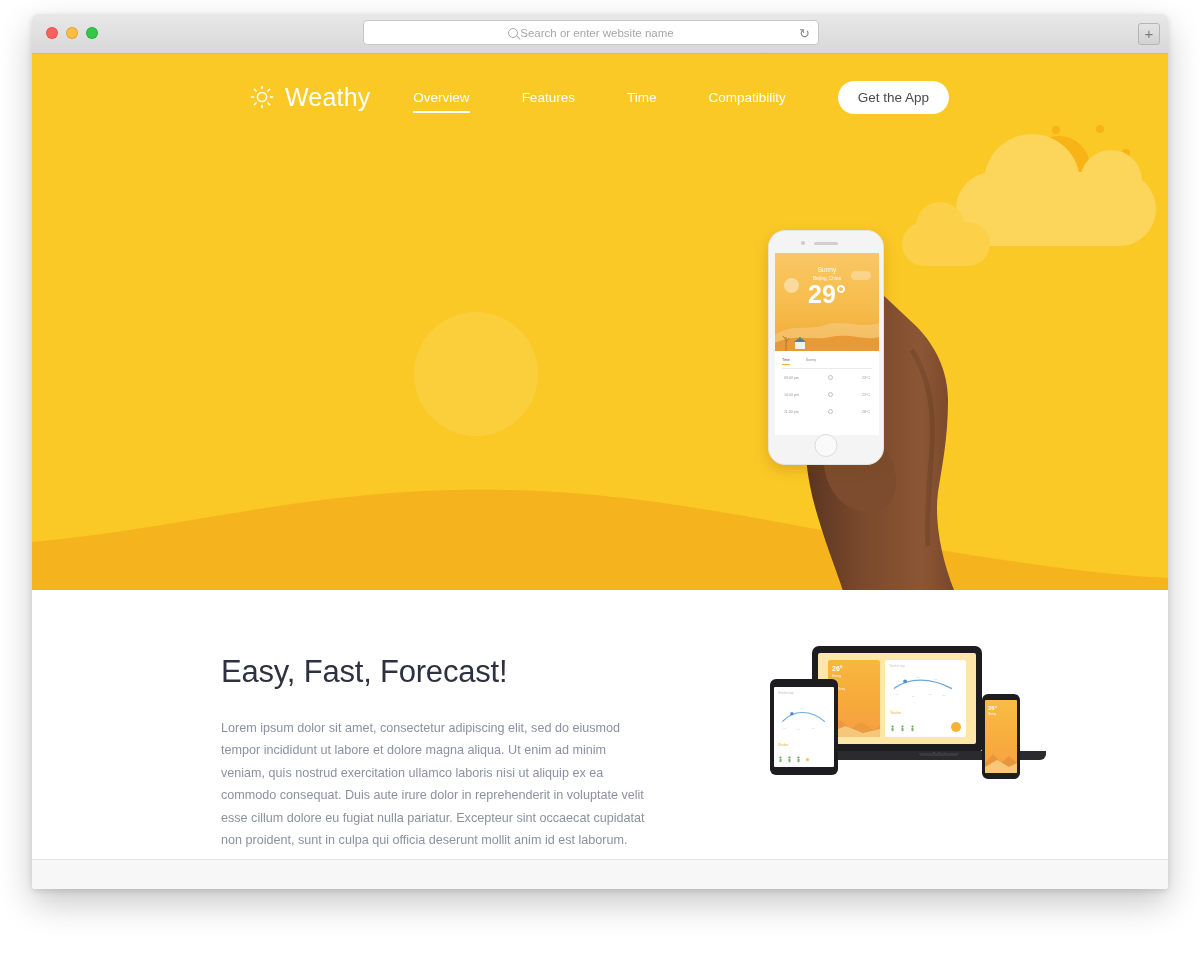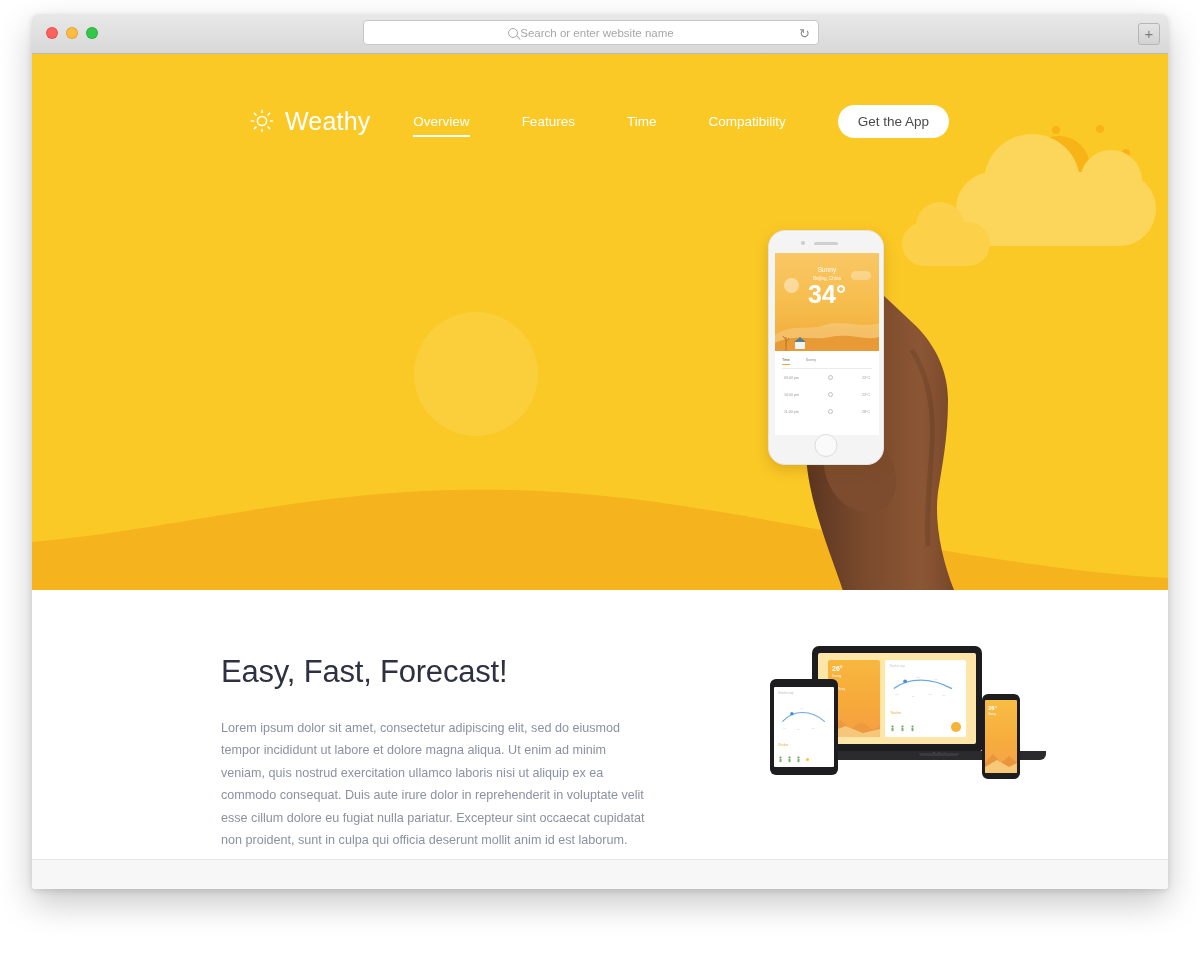--- a/index.html
+++ b/index.html
@@ -191,21 +191,20 @@
   }
 
   
   .nav {
     position: relative;
     z-index: 5;
     display: flex;
     align-items: center;
     padding: 0 60px;
     height: 86px;
-    margin-top: 24px;
   }
   .logo {
     display: flex;
     align-items: center;
     gap: 11px;
     margin-left: 158px;
   }
   .logo-text {
     color: #ffffff;
     font-size: 25px;
@@ -663,21 +662,21 @@
         <div class="phone">
           <span class="phone-cam"></span>
           <span class="phone-speaker"></span>
 
           <div class="phone-screen">
             <div class="ps-top">
               <div class="ps-sun"></div>
               <div class="ps-cloud"></div>
               <div class="ps-cond">Sunny</div>
               <div class="ps-loc">Beijing, China</div>
-              <div class="ps-temp">34°</div>
+              <div class="ps-temp">29°</div>
               <svg class="ps-hills" viewBox="0 0 104 42" preserveAspectRatio="none">
                 <path d="M0,26 C18,14 32,22 50,16 C68,10 86,20 104,14 L104,42 L0,42 Z" fill="rgba(255,255,255,0.20)"></path>
                 <path d="M0,34 C20,24 36,32 56,28 C76,24 90,32 104,28 L104,42 L0,42 Z" fill="#e89a36"></path>
                 <path d="M11,42 L11,28 M11,31 L8,27 M11,33 L14,29" stroke="#b3752a" stroke-width="0.9" fill="none"></path>
                 <rect x="20" y="33" width="10" height="7" fill="#f2f2f2"></rect>
                 <path d="M19,33 L25,28 L31,33 Z" fill="#5a7d8c"></path>
               </svg>
             </div>
 
             <div class="ps-table">

